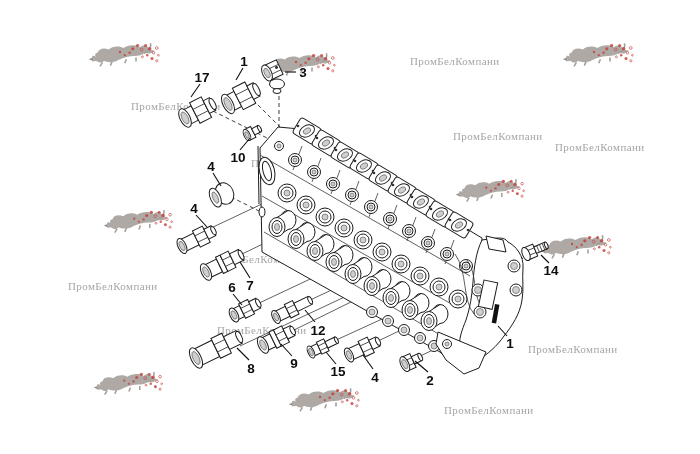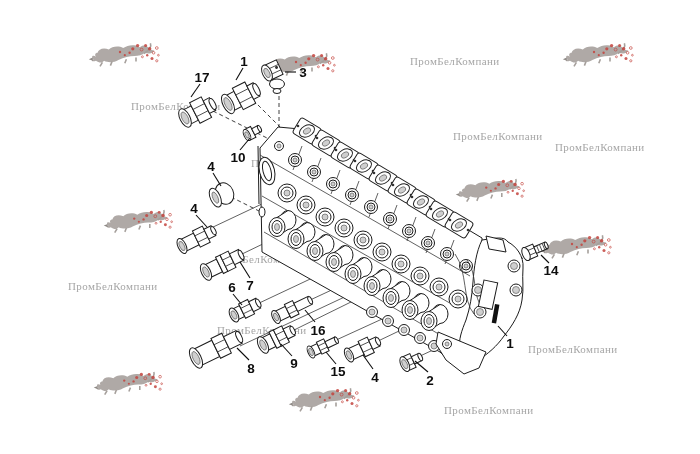--- a/index.html
+++ b/index.html
@@ -408,21 +408,21 @@
 
   <div>
     <span class="plabel" style="left:202px;top:77px">17</span>
     <span class="plabel" style="left:244px;top:61px">1</span>
     <span class="plabel" style="left:303px;top:72px">3</span>
     <span class="plabel" style="left:238px;top:157px">10</span>
     <span class="plabel" style="left:211px;top:166px">4</span>
     <span class="plabel" style="left:194px;top:208px">4</span>
     <span class="plabel" style="left:250px;top:285px">7</span>
     <span class="plabel" style="left:232px;top:287px">6</span>
-    <span class="plabel" style="left:318px;top:330px">16</span>
+    <span class="plabel" style="left:318px;top:330px">12</span>
     <span class="plabel" style="left:251px;top:368px">8</span>
     <span class="plabel" style="left:294px;top:363px">9</span>
     <span class="plabel" style="left:338px;top:371px">15</span>
     <span class="plabel" style="left:375px;top:377px">4</span>
     <span class="plabel" style="left:430px;top:380px">2</span>
     <span class="plabel" style="left:510px;top:343px">1</span>
     <span class="plabel" style="left:551px;top:270px">14</span>
   </div>
 
 </div>

